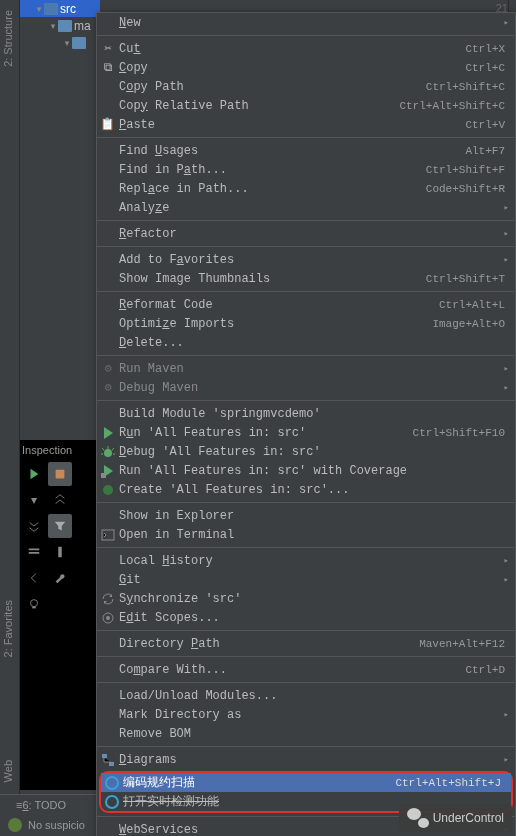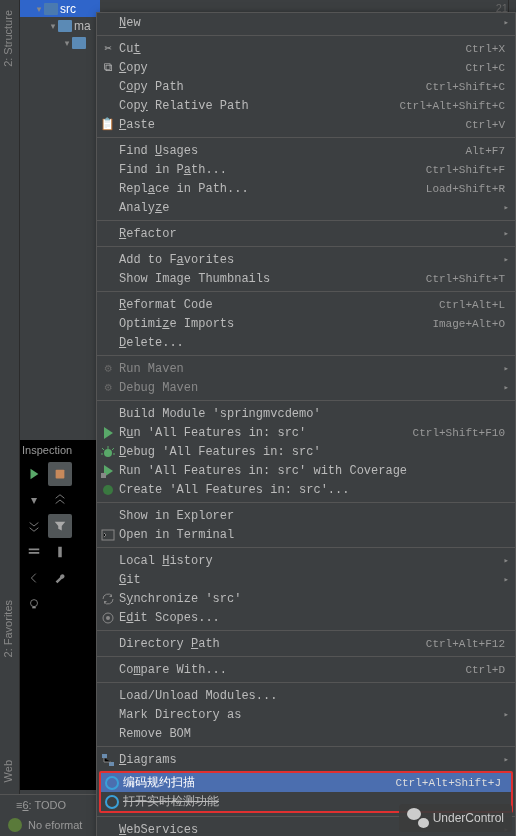--- a/index.html
+++ b/index.html
@@ -18,21 +18,21 @@
   
   .context-menu { position: absolute; left: 96px; top: 12px; width: 420px; background: #3c3f41; border: 1px solid #555; box-shadow: 2px 2px 8px rgba(0,0,0,.5); z-index: 10; }
   .menu-item { display: flex; align-items: center; height: 19px; padding-left: 22px; padding-right: 10px; font-family: "Consolas","Courier New",monospace; font-size: 12px; cursor: default; position: relative; }
   .menu-item .lbl { flex: 1; white-space: nowrap; }
   .menu-item .lbl u { text-decoration: underline; }
   .menu-item .shortcut { color: #999; font-size: 11px; }
   .menu-item .arrow { position: absolute; right: 6px; color: #888; font-size: 9px; }
   .menu-item .ico { position: absolute; left: 3px; width: 16px; height: 16px; display: flex; align-items: center; justify-content: center; }
   .menu-item.striked .lbl { text-decoration: line-through; }
   .sep { height: 1px; background: #555; margin: 3px 0; }
-  .highlight-box { border: 2px solid #e03030; margin: 2px; border-radius: 2px; }
+  .highlight-box { border: 2px solid #e03030; margin: 2px; border-radius: 9px; }
   
   .mid-area { position: absolute; left: 20px; top: 440px; width: 76px; height: 350px; background: #000000; }
   .insp-label { color: #999; padding: 4px 2px; font-size: 11px; }
   .tb { display: flex; flex-wrap: wrap; padding: 2px; gap: 2px; }
   .tb-btn { width: 24px; height: 24px; display: flex; align-items: center; justify-content: center; color: #888; border-radius: 2px; }
   .tb-btn.sel { background: #515658; }
   .tb-btn svg { width: 14px; height: 14px; }
   
   .bottom-bar { position: absolute; left: 0; bottom: 0; width: 516px; height: 42px; background: #3c3f41; border-top: 1px solid #555; }
   .status-top { display: flex; align-items: center; height: 20px; padding-left: 16px; font-size: 11px; color: #999; }
@@ -168,21 +168,21 @@
   <div class="menu-item">
       <span class="lbl">Find <u>U</u>sages</span>
       <span class="shortcut">Alt+F7</span>
     </div>
   <div class="menu-item">
       <span class="lbl">Find in P<u>a</u>th...</span>
       <span class="shortcut">Ctrl+Shift+F</span>
     </div>
   <div class="menu-item">
       <span class="lbl">Repl<u>a</u>ce in Path...</span>
-      <span class="shortcut">Load+Shift+R</span>
+      <span class="shortcut">Code+Shift+R</span>
     </div>
   <div class="menu-item">
       <span class="lbl">Analy<u>z</u>e</span>
       <span class="arrow">▸</span>
     </div>
   <div class="sep"></div>
   <div class="menu-item">
       <span class="lbl"><u>R</u>efactor</span>
       <span class="arrow">▸</span>
     </div>
@@ -293,21 +293,21 @@
         <svg viewBox="0 0 16 16">
           <circle cx="8" cy="8" r="5" fill="none" stroke="#888"></circle>
           <circle cx="8" cy="8" r="2" fill="#888"></circle>
         </svg>
       </span>
       <span class="lbl">E<u>d</u>it Scopes...</span>
     </div>
   <div class="sep"></div>
   <div class="menu-item">
       <span class="lbl">Directory <u>P</u>ath</span>
-      <span class="shortcut">Ctrl+Alt+F12</span>
+      <span class="shortcut">Maven+Alt+F12</span>
     </div>
   <div class="sep"></div>
   <div class="menu-item">
       <span class="lbl">Co<u>m</u>pare With...</span>
       <span class="shortcut">Ctrl+D</span>
     </div>
   <div class="sep"></div>
   <div class="menu-item">
       <span class="lbl">Load/Unload Modules...</span>
     </div>
@@ -359,20 +359,20 @@
 
 <div class="right-edge">
   <div class="edge-dot" style="top:530px;background:#c7895b"></div>
   <div class="edge-dot" style="top:550px;background:#6a8caf"></div>
 </div>
 
 <div class="bottom-bar">
   <div class="status-top">≡ <u>6</u>: TODO</div>
   <div class="status-bot">
     <span class="ico"></span>
-    <span>No eformat</span>
+    <span>No suspicio</span>
   </div>
 </div>
 
 <div class="wechat-overlay">
   <span class="bubble"></span>
   <span>UnderControl</span>
 </div>
 
 </body></html>

